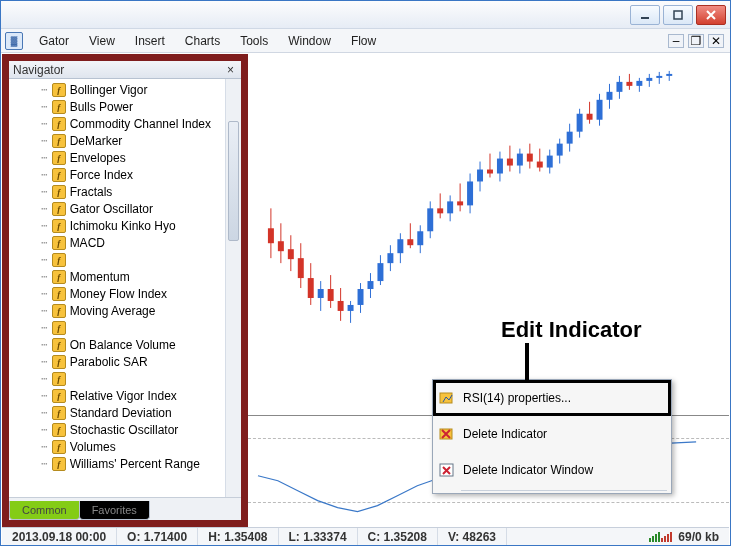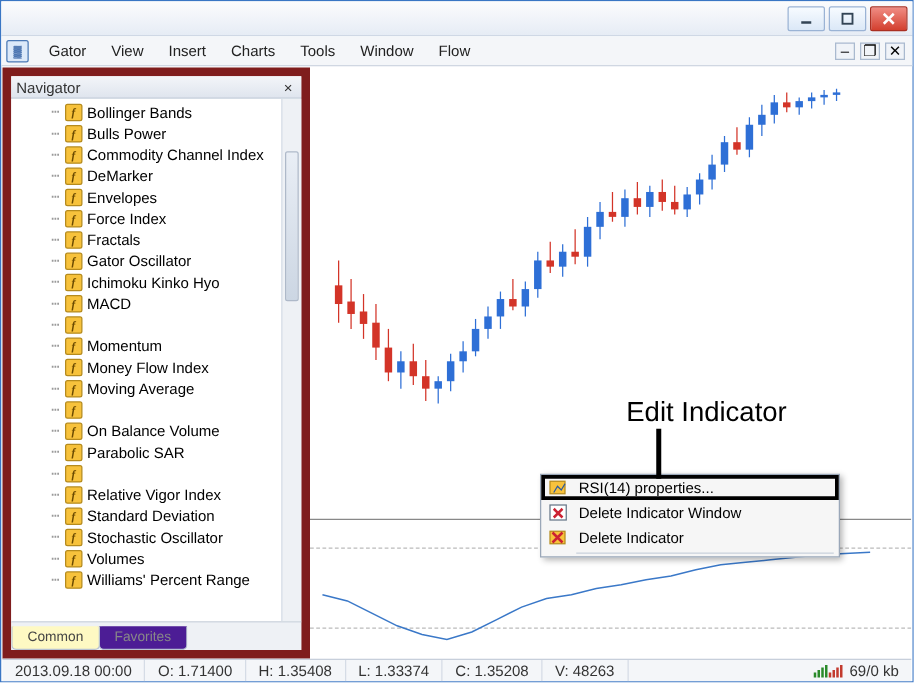--- a/index.html
+++ b/index.html
@@ -21,38 +21,38 @@
 .nav-title .x{font-family:Arial;font-size:12px;color:#333;cursor:default;padding:0 3px;}
 .nav-list{flex:1;overflow:hidden;background:#fff;border-bottom:1px solid #c6ced9;position:relative;}
 .nav-scroll{position:absolute;right:0;top:0;width:16px;bottom:0;background:#eef1f5;border-left:1px solid #d6dde7;}
 .thumb{position:absolute;left:2px;right:2px;top:42px;height:120px;background:linear-gradient(#e9eef5,#ccd6e3);border:1px solid #aeb9c9;border-radius:2px;}
 .tree{padding:2px 0;}
 .tree-row{display:flex;align-items:center;height:17px;padding-left:32px;white-space:nowrap;color:#000;}
 .tree-row .dots{color:#9a9a9a;margin-right:4px;font-family:monospace;font-size:11px;}
 .finc{width:14px;height:14px;background:#f7c23c;border:1px solid #b58b1e;border-radius:2px;display:flex;align-items:center;justify-content:center;margin-right:4px;}
 .finc span{font-size:9px;font-style:italic;font-weight:bold;color:#6b4a00;font-family:Georgia,serif;}
 .tabs{height:22px;display:flex;align-items:flex-end;background:#eef1f5;}
-.tab{border:1px solid #b7c2d1;border-top:none;padding:3px 12px;background:#fef9c3;font-size:11px;color:#444;margin-right:-1px;border-radius:0 0 4px 4px;}
-.tab.inactive{background:#4c1d95;color:#888;}
+.tab{border:1px solid #b7c2d1;border-top:none;padding:3px 12px;background:#84cc16;font-size:11px;color:#444;margin-right:-1px;border-radius:0 0 4px 4px;}
+.tab.inactive{background:#000000;color:#888;}
 .chart-area{flex:1;position:relative;background:#fff;overflow:hidden;}
 .ind-pane{position:absolute;left:0;right:0;bottom:0;height:112px;border-top:1px solid #888;}
 .dashed{position:absolute;left:0;right:0;border-top:1px dashed #bbb;}
-.statusbar{position:absolute;bottom:0;left:1px;right:1px;height:18px;background:#f4f6f9;border-top:1px solid #c7cfdb;display:flex;align-items:center;font-size:11px;color:#333;}
+.statusbar{position:absolute;bottom:0;left:1px;right:1px;height:18px;background:#f4f6f9;border-top:1px solid #c7cfdb;display:flex;align-items:center;font-size:11px;color:#333;font-weight:bold;}
 .statusbar .cell{padding:0 10px;border-right:1px solid #d5dce6;height:100%;display:flex;align-items:center;}
 .statusbar .spacer{flex:1;}
 .conn-bars{display:flex;align-items:flex-end;gap:1px;margin-right:6px;}
 .conn-bars span{width:2px;background:#2a8a2a;}
 .conn-bars .r{background:#c23a2e;}
 .ctx-menu{position:absolute;left:431px;top:378px;width:240px;background:#f6f6f6;border:1px solid #9aa7b8;box-shadow:2px 2px 5px rgba(0,0,0,0.3);z-index:50;}
-.ctx-row{display:flex;align-items:center;height:20px;padding-left:30px;position:relative;color:#000;}
+.ctx-row{display:flex;align-items:center;height:36px;padding-left:30px;position:relative;color:#000;}
 .ctx-row.highlight{outline:3px solid #000;outline-offset:-3px;z-index:2;}
 .ctx-row .ic{position:absolute;left:6px;width:16px;height:16px;display:flex;align-items:center;justify-content:center;}
 .ctx-sep{height:1px;background:#c9d1dc;margin:2px 4px 2px 28px;}
 .ctx-row .sc{position:absolute;right:12px;color:#333;}
-.annotation{position:absolute;left:500px;top:316px;font-size:22px;font-weight:normal;color:#000;z-index:60;font-family:Arial;}
+.annotation{position:absolute;left:500px;top:316px;font-size:22px;font-weight:bold;color:#000;z-index:60;font-family:Arial;}
 .ann-line{position:absolute;left:524px;top:342px;width:4px;height:40px;background:#000;z-index:60;}
 svg.chart-svg{position:absolute;inset:0;}
 </style>
 </head>
 <body>
 
 <div class="window">
 
   <div class="titlebar">
     <div class="tb-btn">
@@ -96,21 +96,21 @@
         <span>Navigator</span>
         <span class="x">×</span>
       </div>
       <div class="nav-list">
         <div class="tree" id="tree">
             <div class="tree-row">
               <span class="dots">⋯</span>
               <span class="finc">
                 <span>f</span>
               </span>
-              <span>Bollinger Bands</span>
+              <span>Bollinger Vigor</span>
             </div>
             <div class="tree-row">
               <span class="dots">⋯</span>
               <span class="finc">
                 <span>f</span>
               </span>
               <span>Bulls Power</span>
             </div>
             <div class="tree-row">
               <span class="dots">⋯</span>
@@ -368,34 +368,34 @@
           <svg width="16" height="16">
             <rect x="1" y="3" width="12" height="10" fill="#f7c23c" stroke="#b58b1e"></rect>
             <path d="M4 12 L7 7 L10 10 L13 5" stroke="#2a5aa0" fill="none"></path>
           </svg>
         </span>
       <span>RSI(14) properties...</span>
     </div>
     <div class="ctx-row">
       <span class="ic">
           <svg width="16" height="16">
+            <rect x="1" y="3" width="12" height="10" fill="#f7c23c" stroke="#b58b1e"></rect>
+            <path d="M3 4 L11 12 M11 4 L3 12" stroke="#c23" stroke-width="2"></path>
+          </svg>
+        </span>
+      <span>Delete Indicator</span>
+    </div>
+    <div class="ctx-row">
+      <span class="ic">
+          <svg width="16" height="16">
             <rect x="1" y="2" width="13" height="12" fill="#fff" stroke="#678"></rect>
             <path d="M4 5 L11 12 M11 5 L4 12" stroke="#c23" stroke-width="2"></path>
           </svg>
         </span>
       <span>Delete Indicator Window</span>
-    </div>
-    <div class="ctx-row">
-      <span class="ic">
-          <svg width="16" height="16">
-            <rect x="1" y="3" width="12" height="10" fill="#f7c23c" stroke="#b58b1e"></rect>
-            <path d="M3 4 L11 12 M11 4 L3 12" stroke="#c23" stroke-width="2"></path>
-          </svg>
-        </span>
-      <span>Delete Indicator</span>
     </div>
     <div class="ctx-sep"></div>
   </div>
 
   <div class="annotation">Edit Indicator</div>
   <div class="ann-line"></div>
 
   <div class="statusbar">
     <div class="cell">2013.09.18 00:00</div>
     <div class="cell">O: 1.71400</div>

